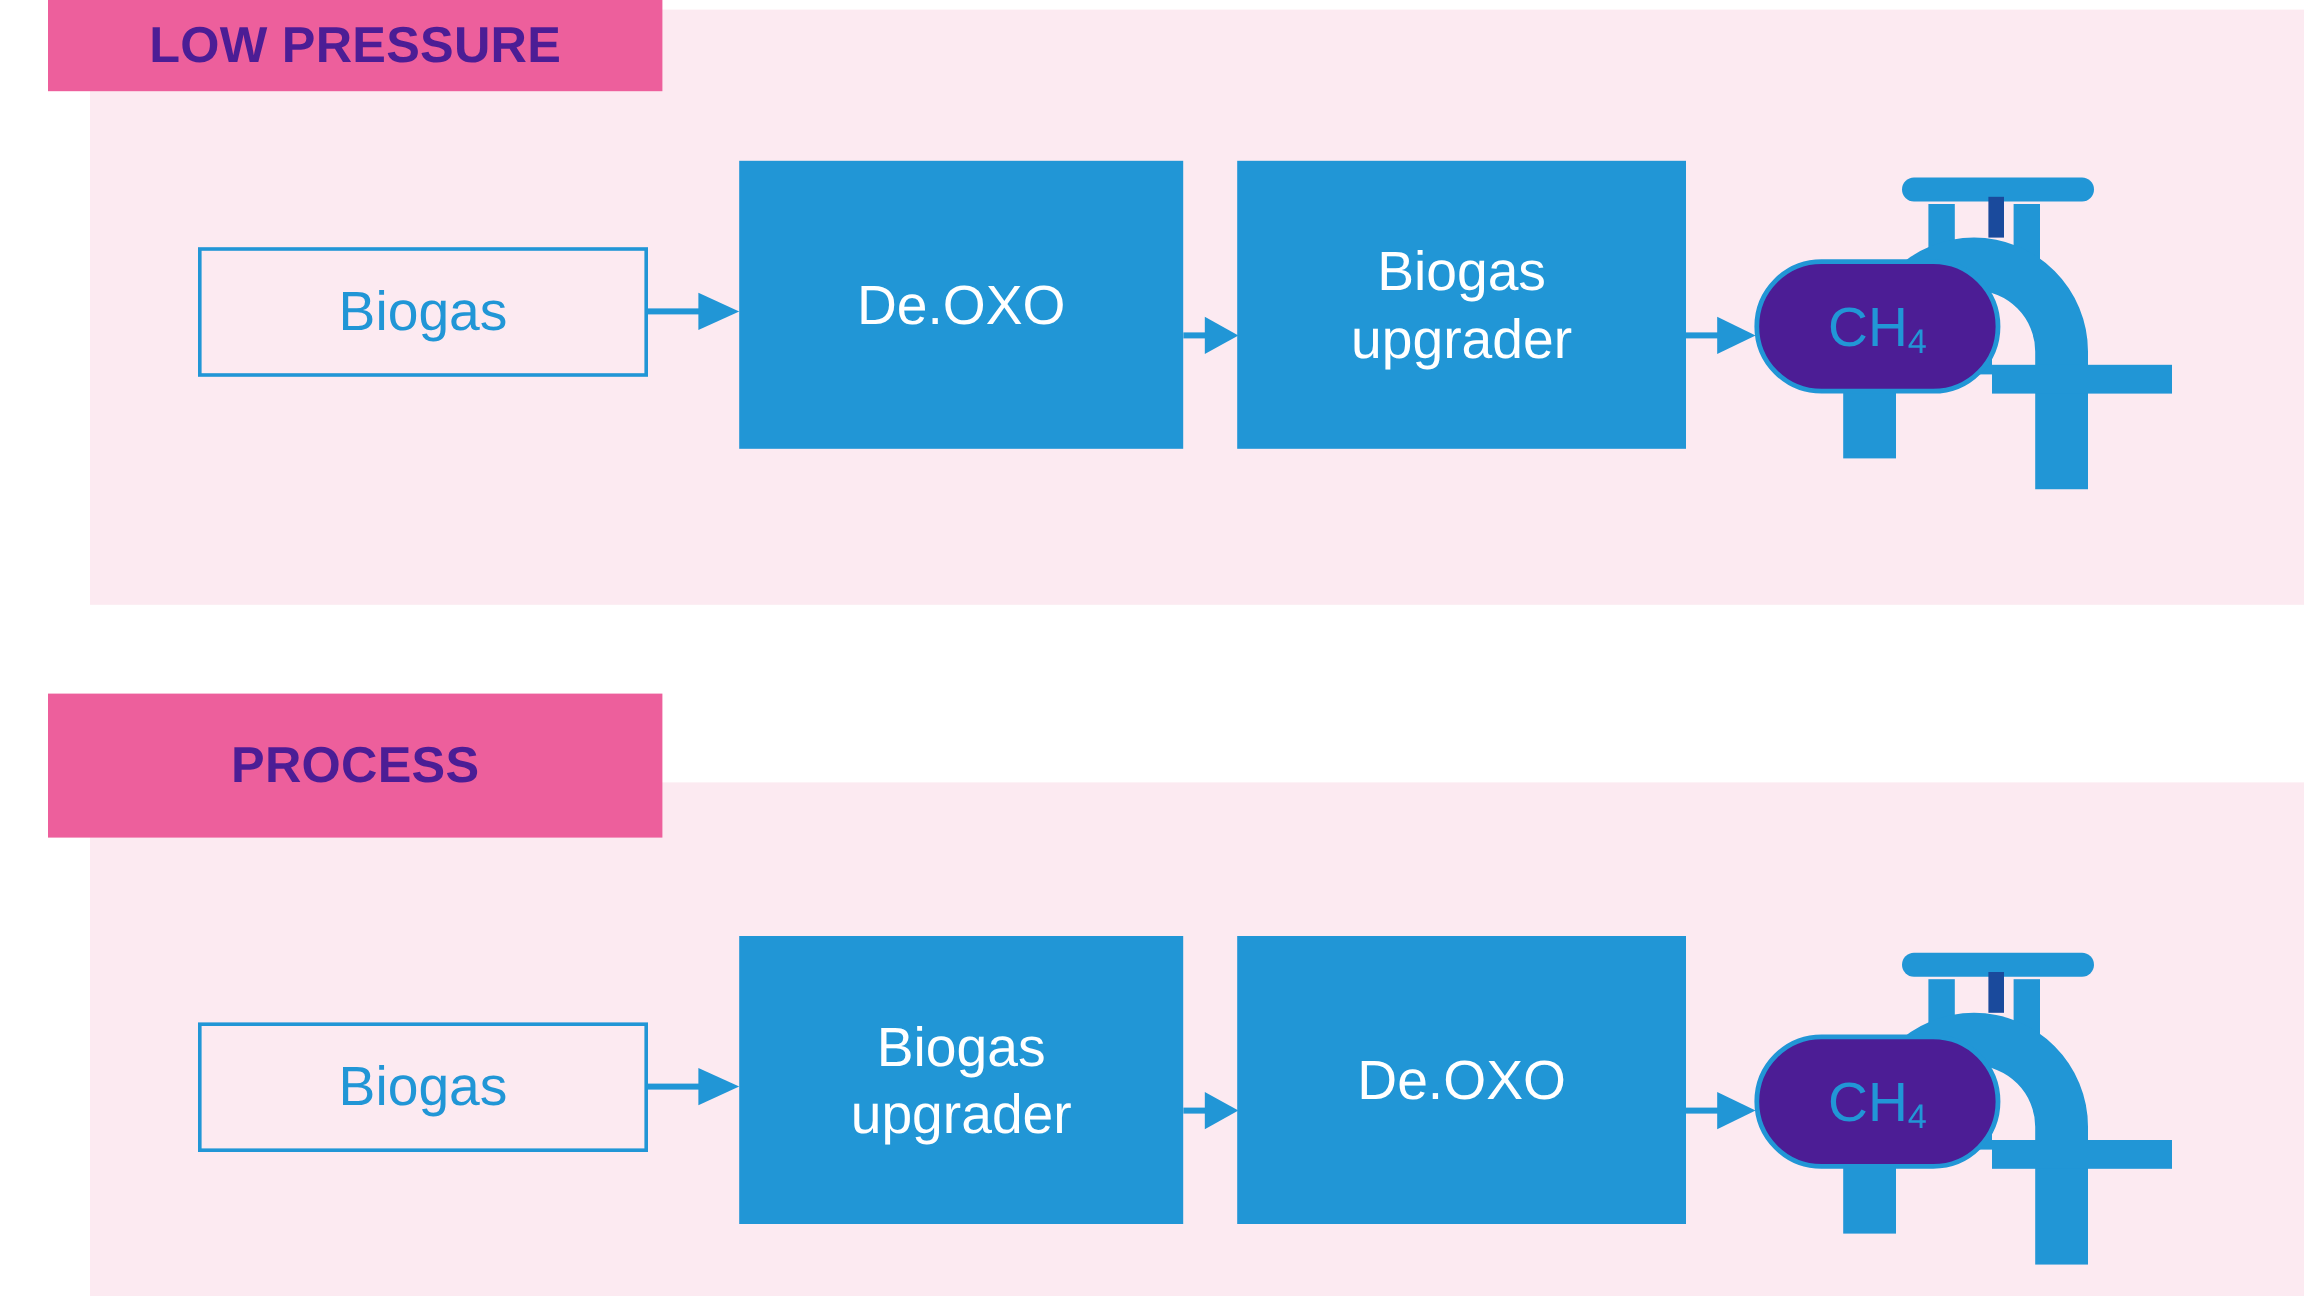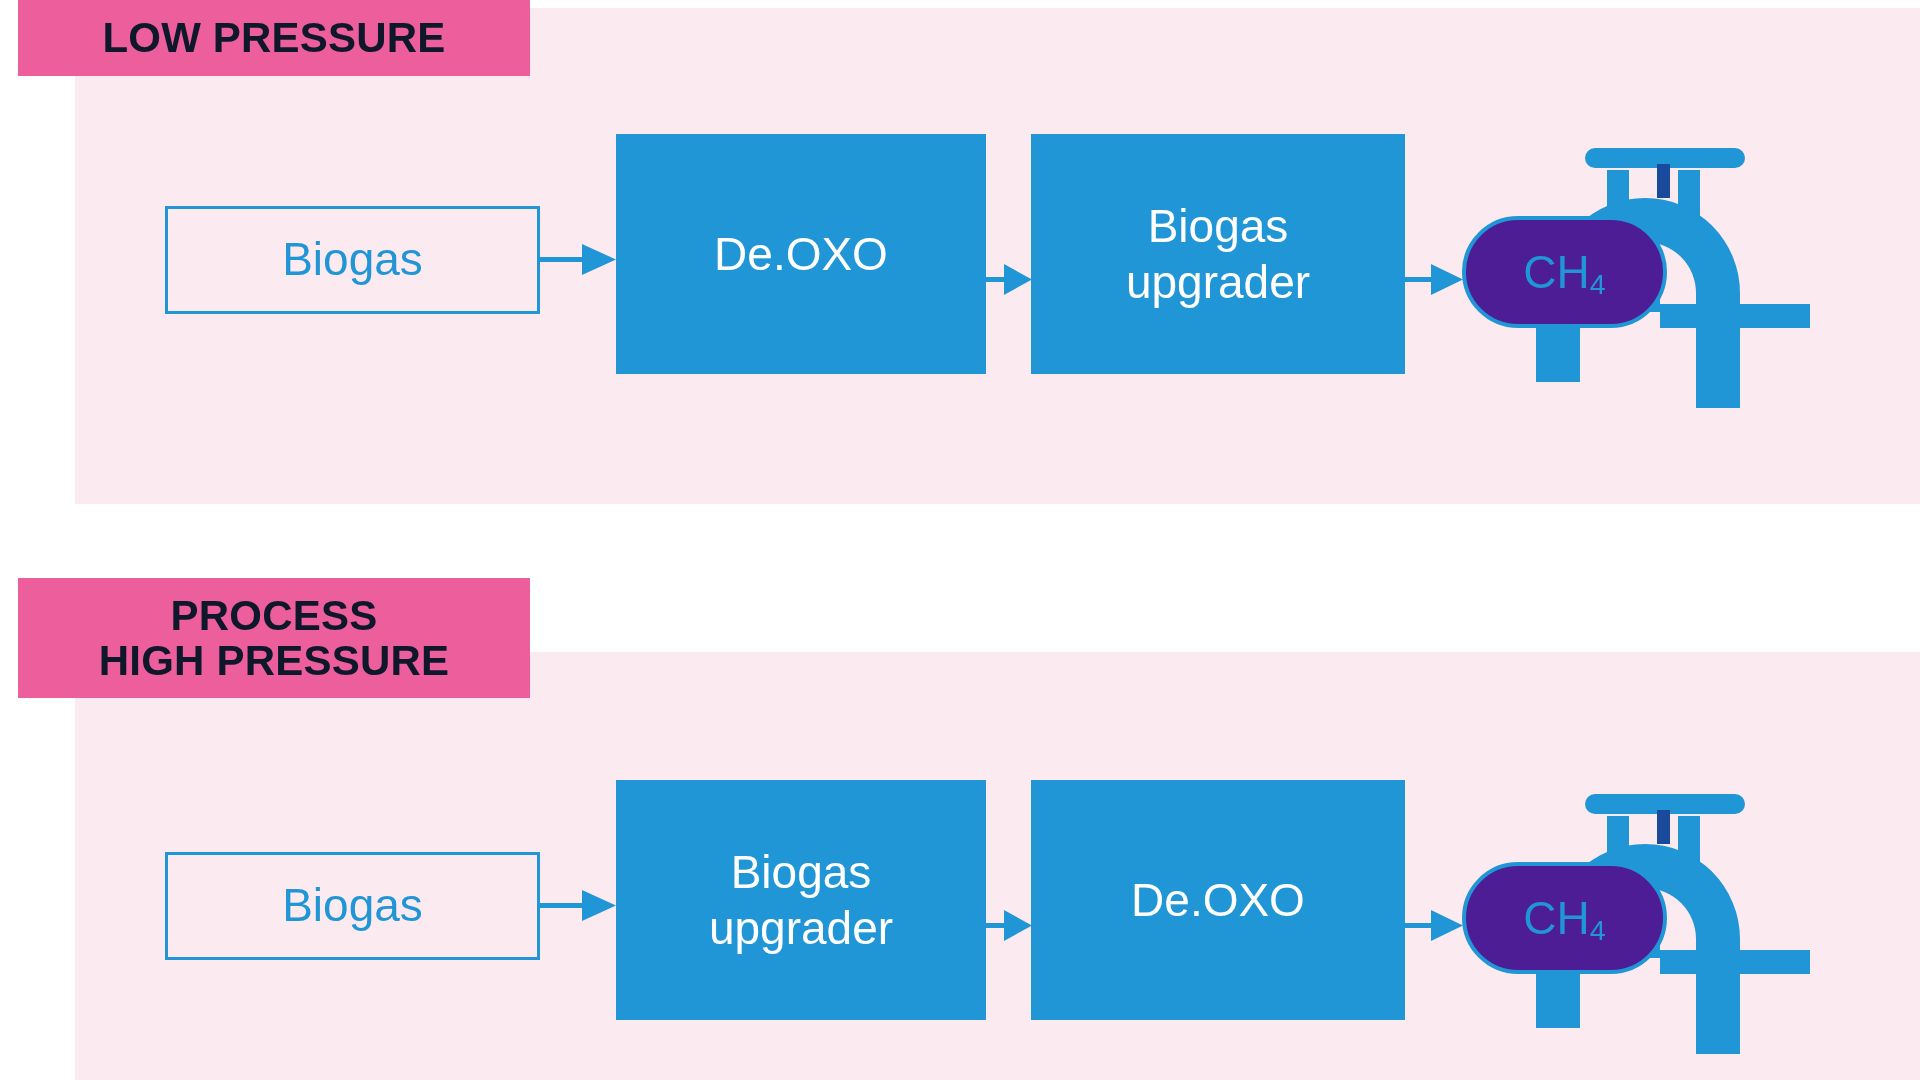--- a/index.html
+++ b/index.html
@@ -20,29 +20,30 @@
     position: absolute;
     background: #fceaf1;
   }
   #panel-low      { left: 75px;  top: 8px;   width: 1845px; height: 496px; }
   #panel-high     { left: 75px;  top: 652px; width: 1845px; height: 428px; }
 
   
   .banner {
     position: absolute;
     background: #ed5f9c;
-    color: #0f172a;
+    color: #4c1d95;
     font-weight: bold;
     text-align: center;
     letter-spacing: 0.2px;
     display: flex;
     flex-direction: column;
     align-items: center;
     justify-content: center;
     line-height: 1.08;
+    margin-left: 22px;
   }
   #banner-low {
     left: 18px; top: 0px; width: 512px; height: 76px;
     font-size: 42px;
   }
   #banner-high {
     left: 18px; top: 578px; width: 512px; height: 120px;
     font-size: 42px;
   }
   .banner-line { display: block; white-space: nowrap; }
@@ -192,21 +193,20 @@
   <svg style="position:absolute;left:1528px;top:200px;z-index:1" width="60" height="70" viewBox="0 0 60 70">
     <rect x="8" y="0" width="44" height="62" fill="#2196d6"></rect>
   </svg>
 
 </div>
 
 <div class="panel" id="panel-high"></div>
 
 <div class="banner" id="banner-high">
   <span class="banner-line">PROCESS</span>
-  <span class="banner-line">HIGH PRESSURE</span>
 </div>
 
 <div class="flow-row" id="flow-high">
 
   <div class="box-input">
     <span>Biogas</span>
   </div>
 
   <div class="arrow" id="arrow-1">
     <svg width="76" height="40" viewBox="0 0 76 40">

